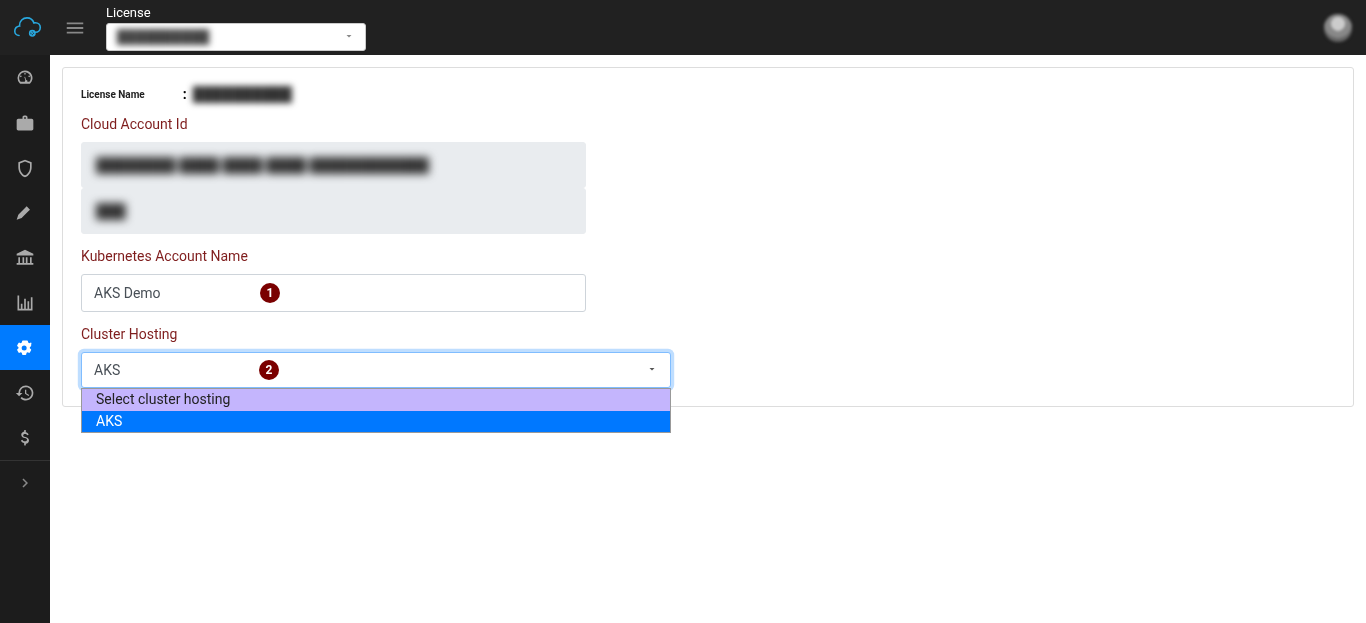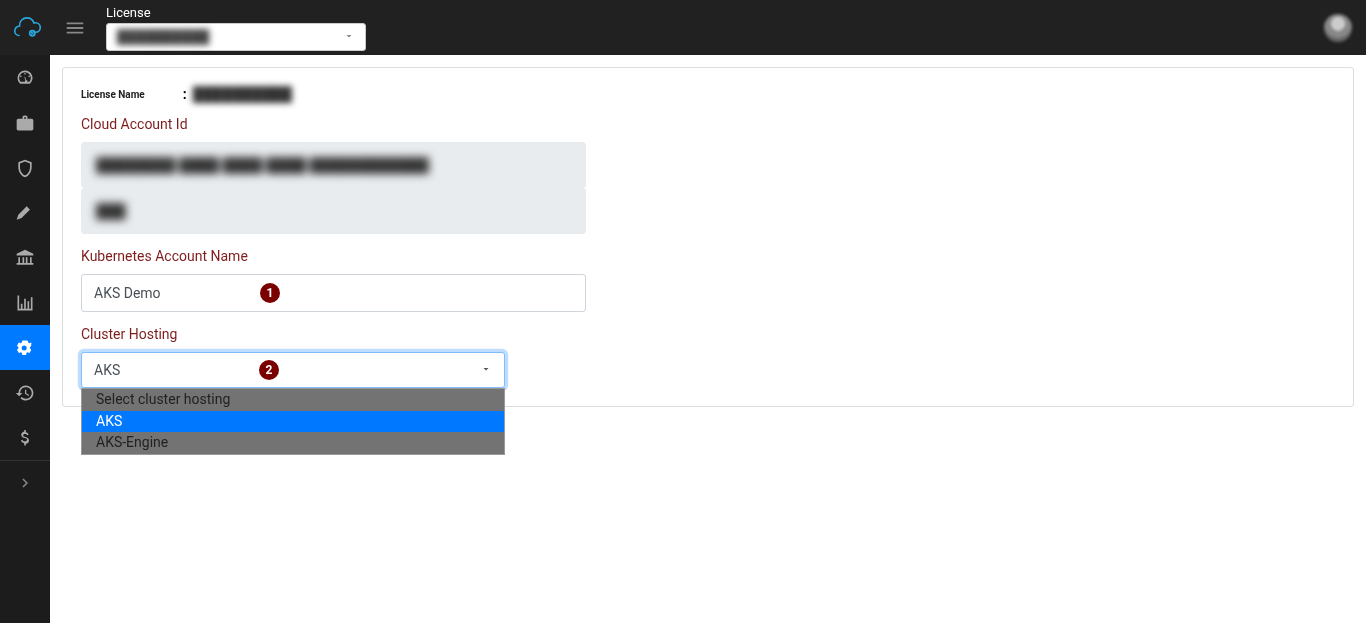--- a/index.html
+++ b/index.html
@@ -37,24 +37,24 @@
     .info-label { font-weight: 700; font-size: 10px; color:#222; }
     .colon { font-weight: 700; }
     .blurred-text { filter: blur(3px); color:#333; font-size:14px; }
 
     .field-label { font-size: 14px; color: #7f1d1d; margin-top: 14px; margin-bottom: 10px; }
     .readonly-box { width: 505px; background:#e9ecef; border: 1px solid #e9ecef; border-radius: 3px; padding: 12px 14px; min-height: 46px; display:flex; align-items:center; }
     .readonly-box .blurred-text { filter: blur(4px); }
 
     .text-input { width: 505px; height: 38px; border: 1px solid #ced4da; border-radius: 3px; padding: 0 12px; background:#fff; font-size:14px; display:flex; align-items:center; position:relative; color:#495057; }
 
-    .select-wrapper { position: relative; width: 424px; }
+    .select-wrapper { position: relative; width: 590px; }
     .select-box { width:100%; height:36px; border: 1px solid #80bdff; border-radius: 3px; padding: 0 12px; display:flex; align-items:center; background:#fff; color:#495057; font-size:14px; box-shadow: 0 0 0 0.2rem rgba(0,123,255,.25); }
     .select-box .sel-caret { margin-left:auto; color:#555; }
-    .dropdown-list { position:absolute; top:36px; left:0; right:0; background:#737373; border:1px solid #999; z-index: 10; }
+    .dropdown-list { position:absolute; top:36px; left:0; right:0; background:#c4b5fd; border:1px solid #999; z-index: 10; }
     .dropdown-item { padding: 1px 14px; font-size:14px; color:#222; cursor: default; line-height: 1.4; }
     .dropdown-item.selected { background:#0078ff; color:#fff; }
 
     .annot { position:absolute; width:20px; height:20px; background:#7a0000; border-radius:50%; color:#fff; font-size:12px; font-weight:700; display:flex; align-items:center; justify-content:center; z-index: 20; pointer-events:none; }
     .annot-1 { left: 178px; top: 8px; }
     .annot-2 { left: 178px; top: 8px; }
   </style>
 </head>
 <body>
 
@@ -173,20 +173,19 @@
             <span class="sel-caret">
               <svg width="12" height="12" viewBox="0 0 24 24">
                   <path fill="#555" d="M7 10l5 5 5-5z"></path>
                 </svg>
             </span>
             <div class="annot annot-2">2</div>
           </div>
           <div class="dropdown-list">
             <div class="dropdown-item">Select cluster hosting</div>
             <div class="dropdown-item selected">AKS</div>
-            <div class="dropdown-item">AKS-Engine</div>
           </div>
         </div>
 
       </div>
     </div>
   </div>
 </div>
 
 </body></html>

